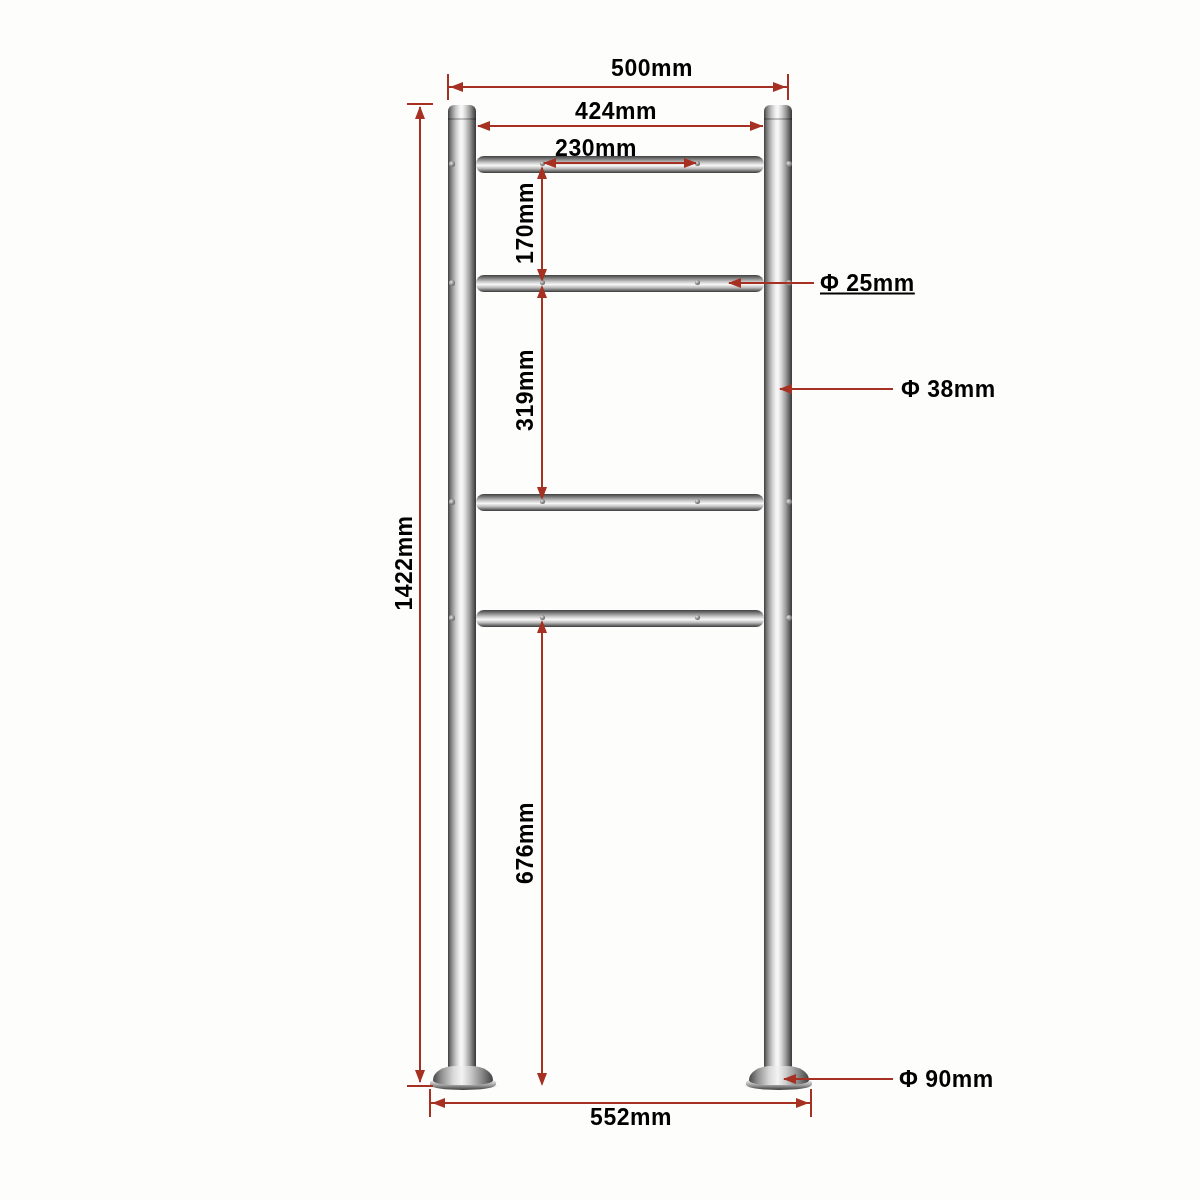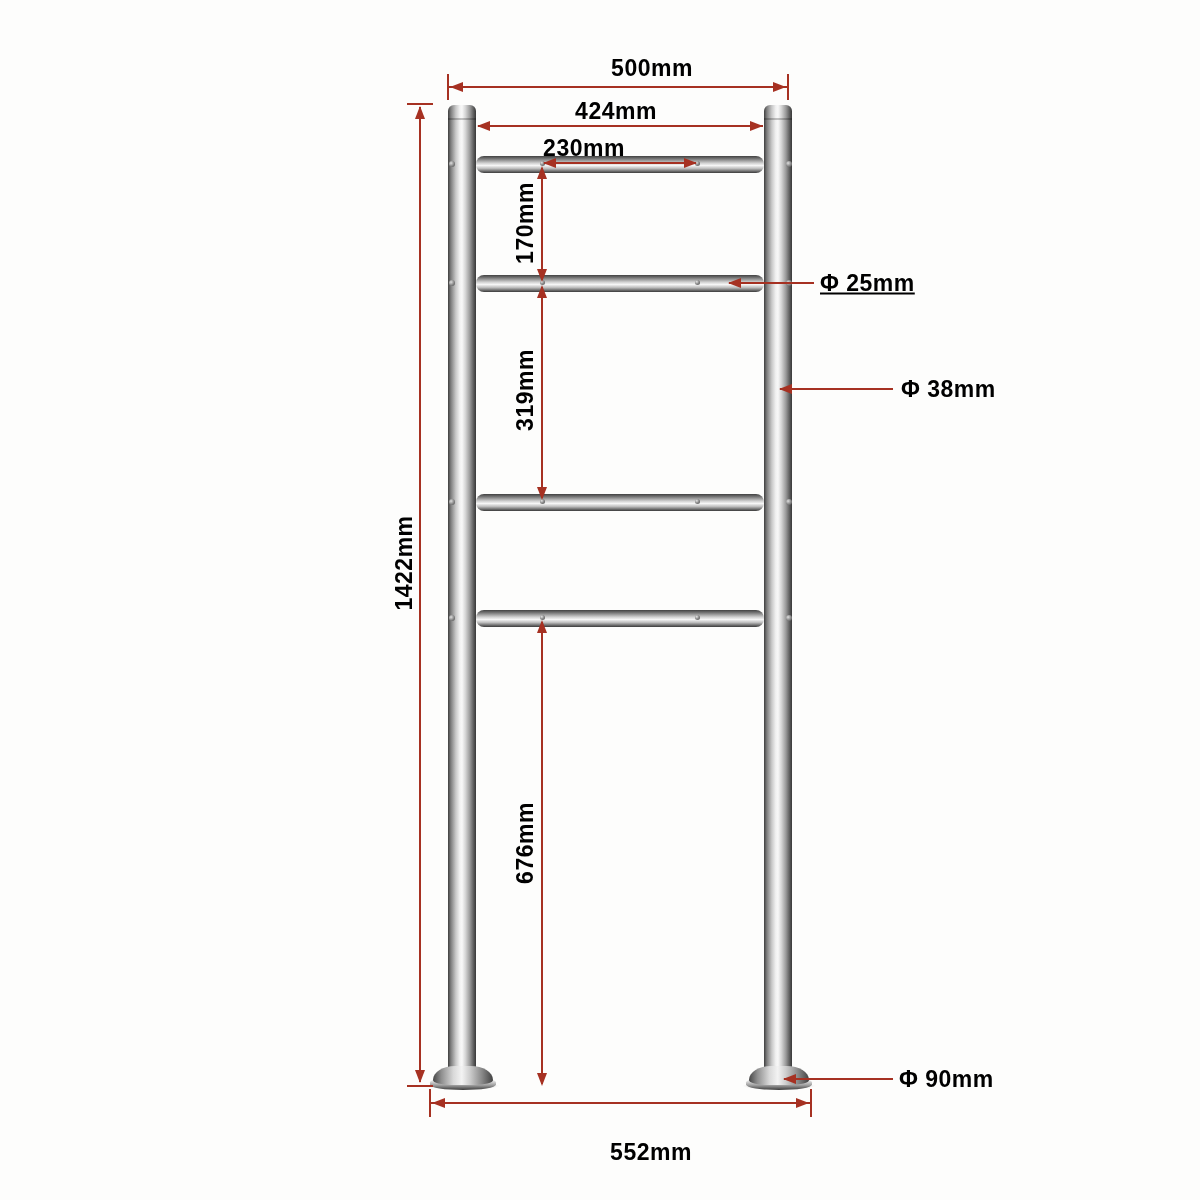--- a/index.html
+++ b/index.html
@@ -116,21 +116,21 @@
     <div class="dim-h" style="left:478px;top:125px;width:285px;"></div>
     <div class="arr l" style="left:477px;top:121px;"></div>
     <div class="arr r" style="left:750px;top:121px;"></div>
     <div class="lbl" style="left:616px;top:111px;text-align:center;">424mm</div>
   </div>
 
   <div>
     <div class="dim-h" style="left:544px;top:162px;width:152px;"></div>
     <div class="arr l" style="left:543px;top:158px;"></div>
     <div class="arr r" style="left:684px;top:158px;"></div>
-    <div class="lbl" style="left:584px;top:148px;">230mm</div>
+    <div class="lbl" style="left:596px;top:148px;">230mm</div>
   </div>
 
   <div>
     <div class="dim-v" style="left:541px;top:168px;height:112px;"></div>
     <div class="arr u" style="left:537px;top:166px;"></div>
     <div class="arr d" style="left:537px;top:269px;"></div>
     <div class="lbl rot" style="left:525px;top:223px;">170mm</div>
   </div>
 
   <div>
@@ -155,21 +155,21 @@
     <div class="arr d" style="left:415px;top:1070px;"></div>
     <div class="lbl rot" style="left:404px;top:563px;">1422mm</div>
   </div>
 
   <div>
     <div class="tick-v" style="left:429px;top:1089px;height:28px;"></div>
     <div class="tick-v" style="left:810px;top:1089px;height:28px;"></div>
     <div class="dim-h" style="left:431px;top:1102px;width:379px;"></div>
     <div class="arr l" style="left:432px;top:1098px;"></div>
     <div class="arr r" style="left:796px;top:1098px;"></div>
-    <div class="lbl" style="left:651px;top:1117px;margin-top:35px;">552mm</div>
+    <div class="lbl" style="left:631px;top:1117px;">552mm</div>
   </div>
 
   <div>
     <div class="dim-h" style="left:729px;top:282px;width:85px;"></div>
     <div class="arr l" style="left:728px;top:278px;"></div>
     <div class="lbl anchor-left" style="left:820px;top:283px;text-decoration:underline;">Φ 25mm</div>
   </div>
 
   <div>
     <div class="dim-h" style="left:780px;top:388px;width:113px;"></div>

